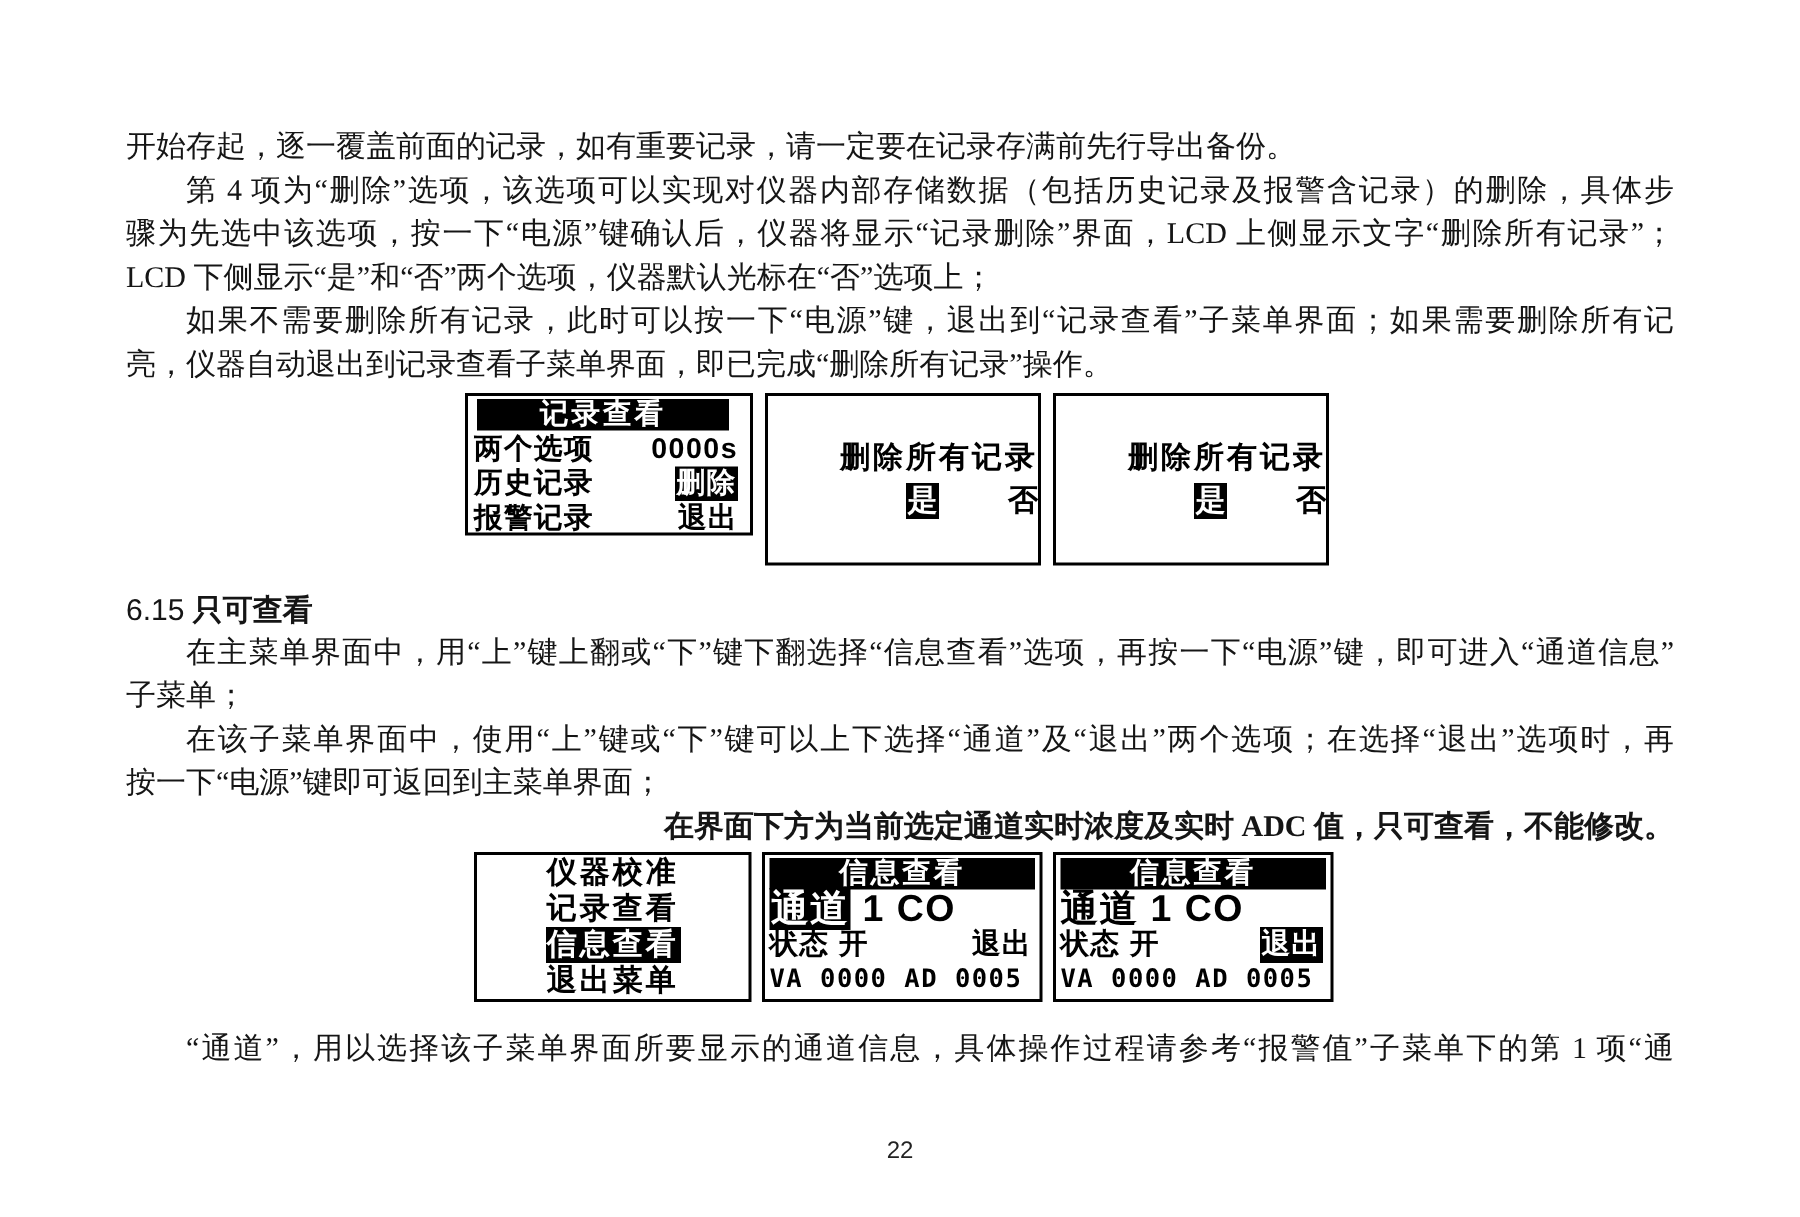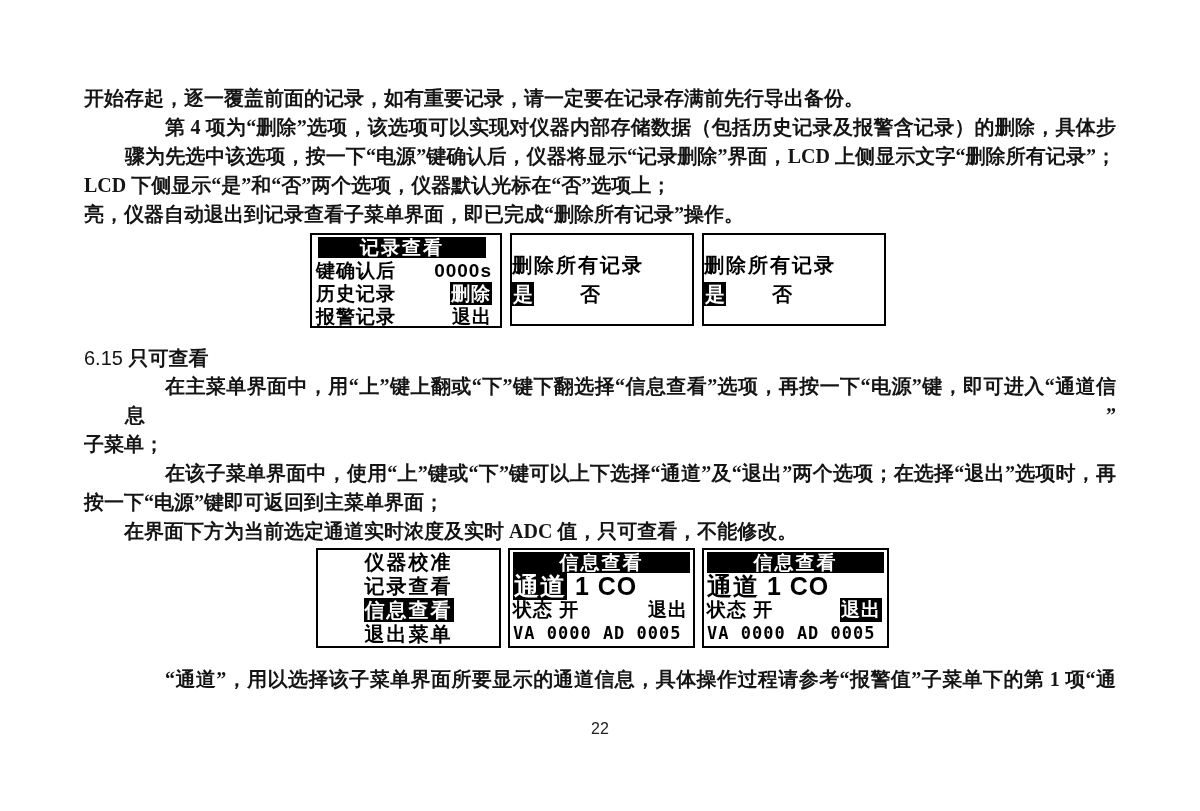--- a/index.html
+++ b/index.html
@@ -1,66 +1,67 @@
 <!DOCTYPE html>
 <html><head>
 <meta charset="utf-8">
 <style>
   html,body{margin:0;padding:0;background:#ffffff;}
   body{width:1200px;height:811px;position:relative;overflow:hidden;
        font-family:"Liberation Serif", serif;color:#151515;}
   .page{position:absolute;left:84px;top:84px;width:1032px;}
-  .tline{font-size:20px;line-height:29px;white-space:nowrap;font-weight:bold;}
-  .just{white-space:normal;text-align:justify;text-align-last:justify;margin-left:41px;}
-  .ind{text-indent:2em;}
+  .tline{font-size:20px;line-height:29px;white-space:nowrap;}
+  .just{white-space:normal;text-align:justify;text-align-last:justify;}
+  .ind{text-indent:2em;text-align:right;}
   .bold{font-weight:bold;}
   
   .lcd-row{display:flex;align-items:flex-start;}
   .lcd-row1{margin:4px 0 0 226px;gap:8px;}
   .lcd-row2{margin:2px 0 0 232px;gap:7px;}
   .lcd{border:2px solid #000;background:#fff;box-sizing:border-box;
        font-family:"Liberation Sans", sans-serif;font-weight:bold;color:#000;}
   .lcd.b1{width:192px;height:95px;padding:2px 4px;}
-  .lcd.b23{width:184px;height:93px;display:flex;flex-direction:column;justify-content:center;align-items:flex-start;}
+  .lcd.b23{width:184px;height:115px;display:flex;flex-direction:column;justify-content:center;align-items:flex-end;}
   .lcd.b4{width:185px;height:100px;display:flex;flex-direction:column;justify-content:center;align-items:center;}
   .lcd.b56{width:187px;height:100px;padding:2px 3px;}
   .lcd .bar{background:#000;color:#fff;text-align:center;font-size:19px;line-height:21px;letter-spacing:2px;}
   .b1 .bar{margin:0 10px 1px 2px;}
   .b56 .bar{margin-bottom:1px;}
   .lcd .r{display:flex;justify-content:space-between;font-size:19px;line-height:23px;letter-spacing:1px;padding:0 4px 0 0;}
   .inv{background:#000;color:#fff;padding:0 1px;}
   .b23 .msg{font-size:20px;line-height:24px;letter-spacing:2px;}
   .b23 .opts{display:flex;gap:46px;margin-top:5px;font-size:20px;line-height:24px;}
   .b4 .mi{font-size:20px;line-height:24px;letter-spacing:2px;}
   .b56 .row2{font-size:25px;line-height:24px;letter-spacing:1px;}
   .b56 .row3{display:flex;justify-content:space-between;font-size:19px;line-height:24px;letter-spacing:1px;padding-right:2px;}
   .b56 .row4{font-family:"DejaVu Sans Mono", monospace;font-size:17px;line-height:23px;letter-spacing:1px;}
   .heading{margin-top:17px;font-size:20px;line-height:27px;font-family:"Liberation Sans", sans-serif;}
   .heading .num{font-weight:normal;}
   .heading .ttl{font-weight:bold;font-family:"Liberation Serif", serif;}
   .closing{margin-top:17px;}
-  .pageno{position:absolute;left:0;top:720px;width:1200px;text-align:center;
+  .pageno{position:absolute;left:0;top:759px;width:1200px;text-align:center;
           font-family:"Liberation Sans", sans-serif;font-size:16px;color:#222;}
 </style>
 </head>
 <body>
 
 <div class="page">
 
   <div class="tline">开始存起，逐一覆盖前面的记录，如有重要记录，请一定要在记录存满前先行导出备份。</div>
   <div class="tline just ind">第 4 项为“删除”选项，该选项可以实现对仪器内部存储数据（包括历史记录及报警含记录）的删除，具体步</div>
   <div class="tline just">骤为先选中该选项，按一下“电源”键确认后，仪器将显示“记录删除”界面，LCD 上侧显示文字“删除所有记录”；</div>
   <div class="tline">LCD 下侧显示“是”和“否”两个选项，仪器默认光标在“否”选项上；</div>
+  <div class="tline just ind">如果不需要删除所有记录，此时可以按一下“电源”键，退出到“记录查看”子菜单界面；如果需要删除所有记</div>
   <div class="tline">亮，仪器自动退出到记录查看子菜单界面，即已完成“删除所有记录”操作。</div>
 
   <div class="lcd-row lcd-row1">
     <div class="lcd b1">
       <div class="bar">记录查看</div>
       <div class="r">
-        <span>键确认后</span>
+        <span>两个选项</span>
         <span>0000s</span>
       </div>
       <div class="r">
         <span>历史记录</span>
         <span class="inv">删除</span>
       </div>
       <div class="r">
         <span>报警记录</span>
         <span>退出</span>
       </div>

